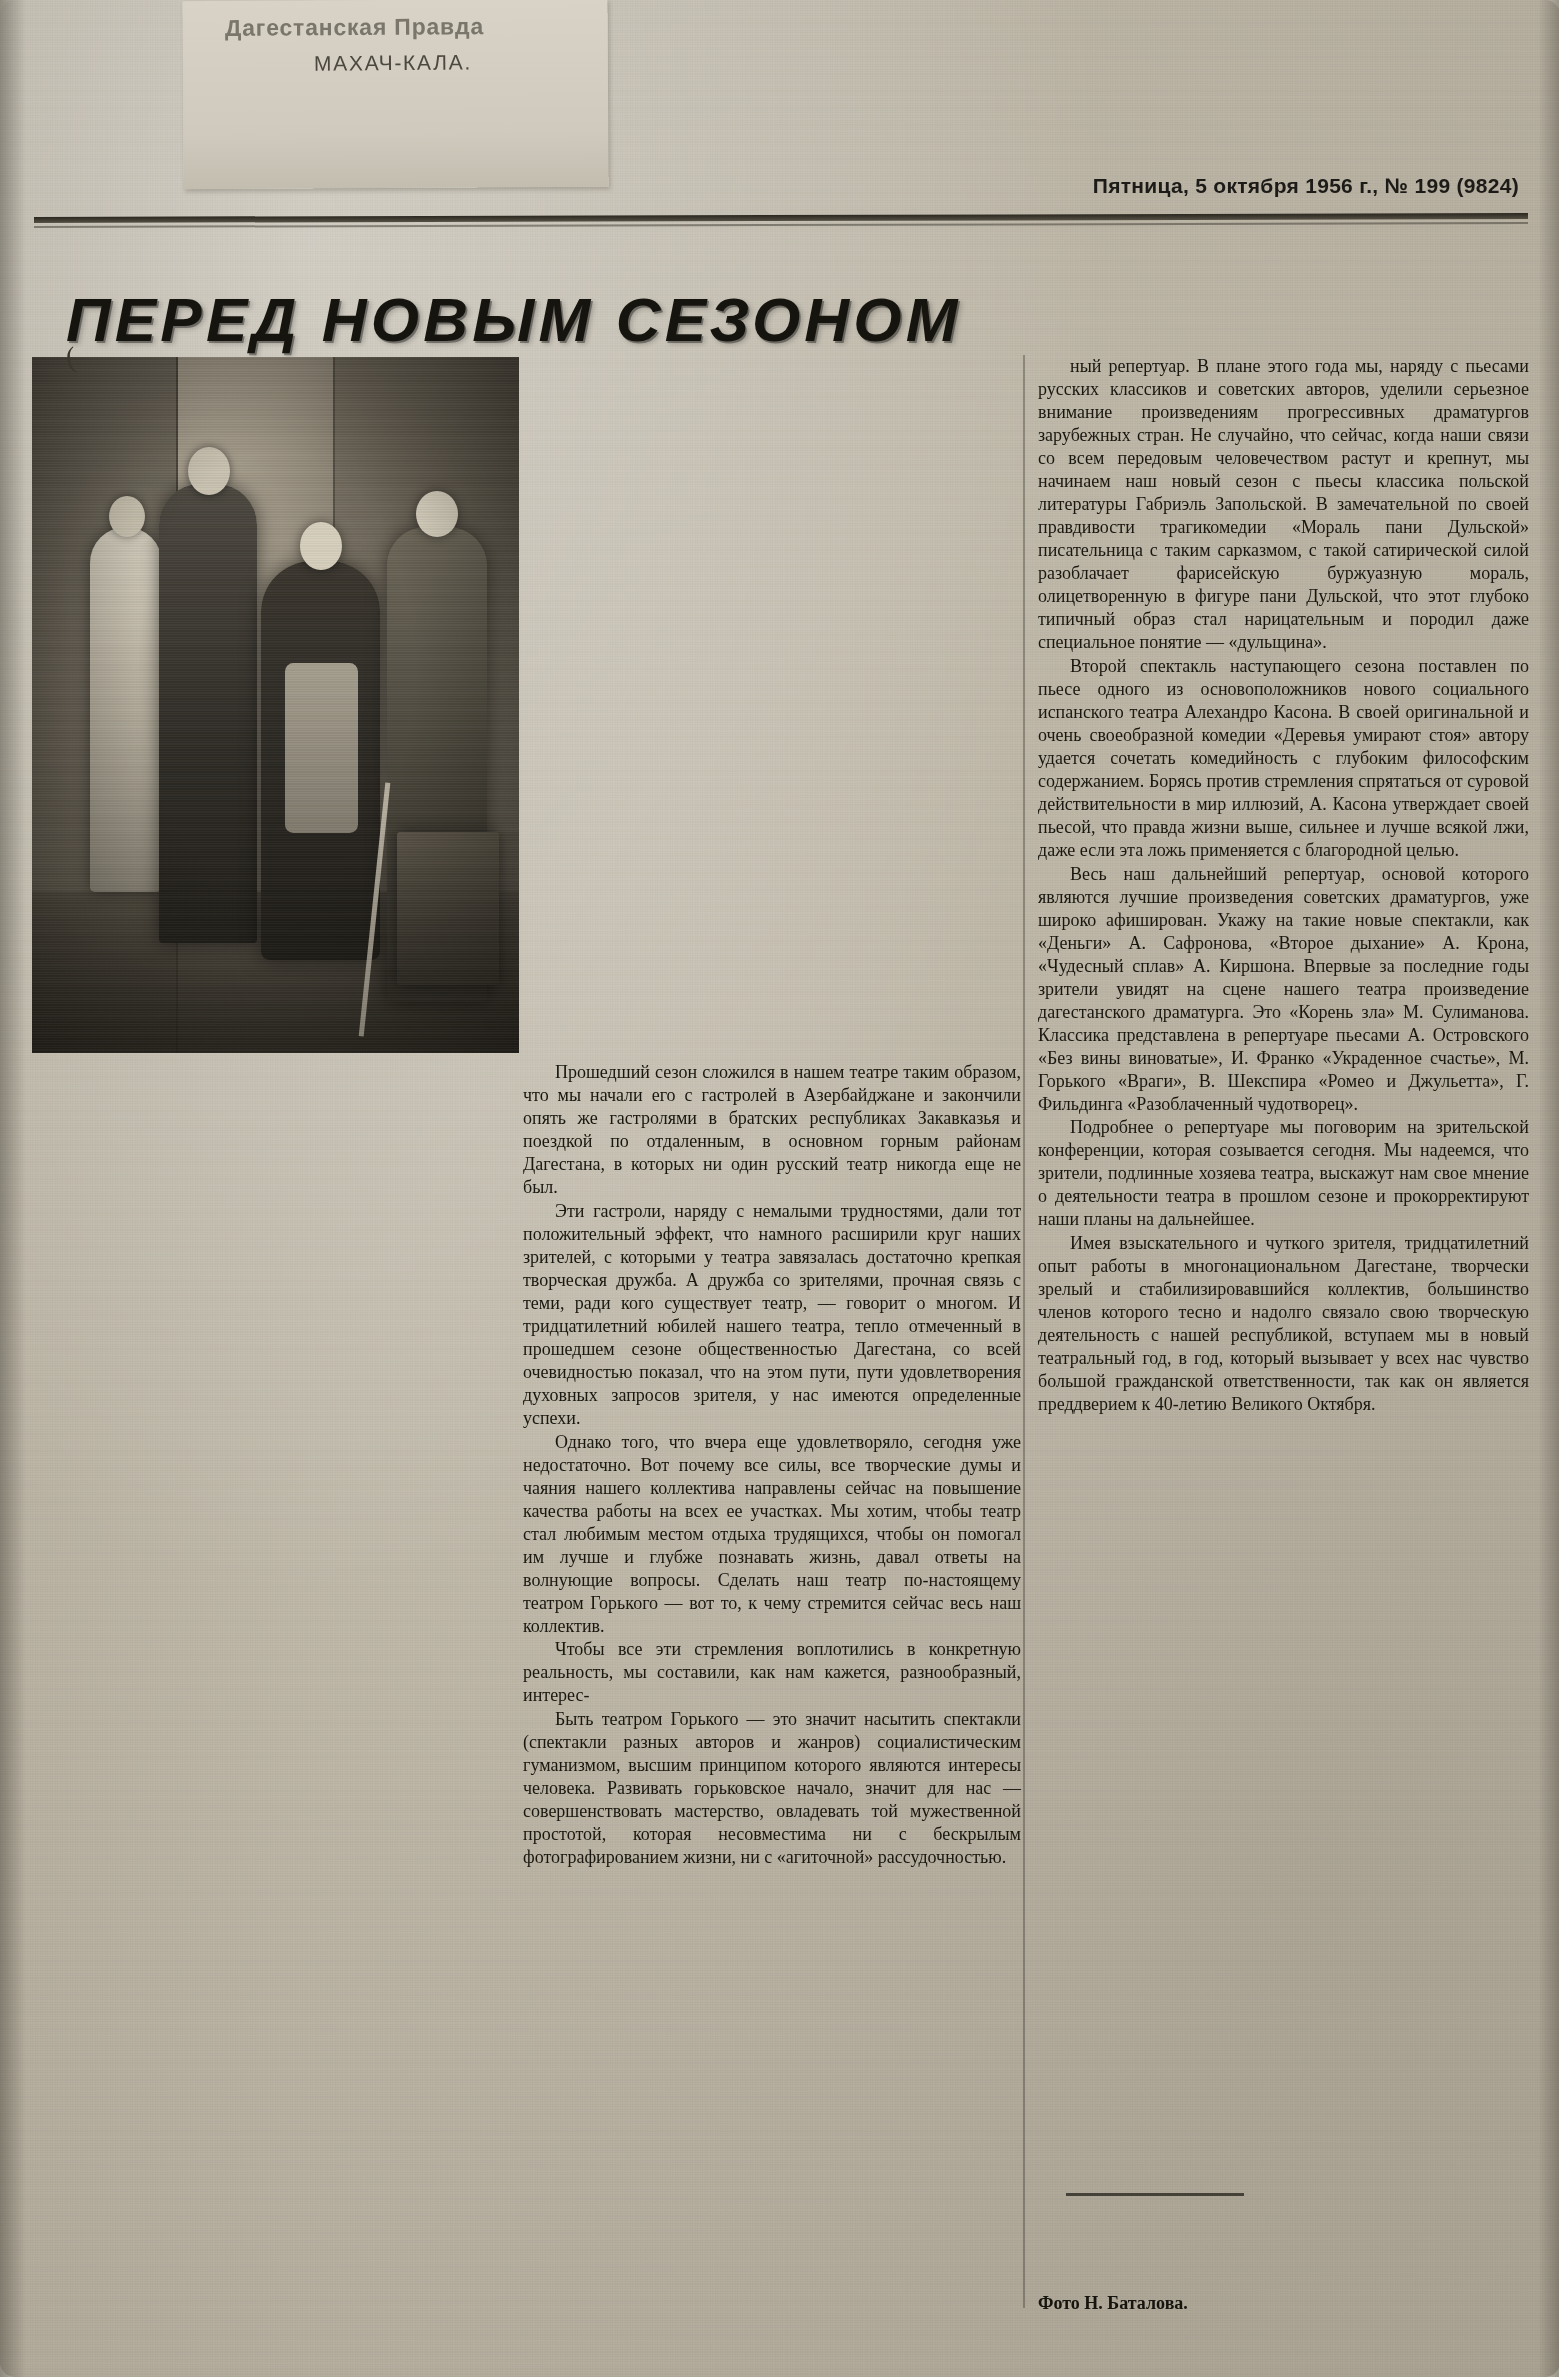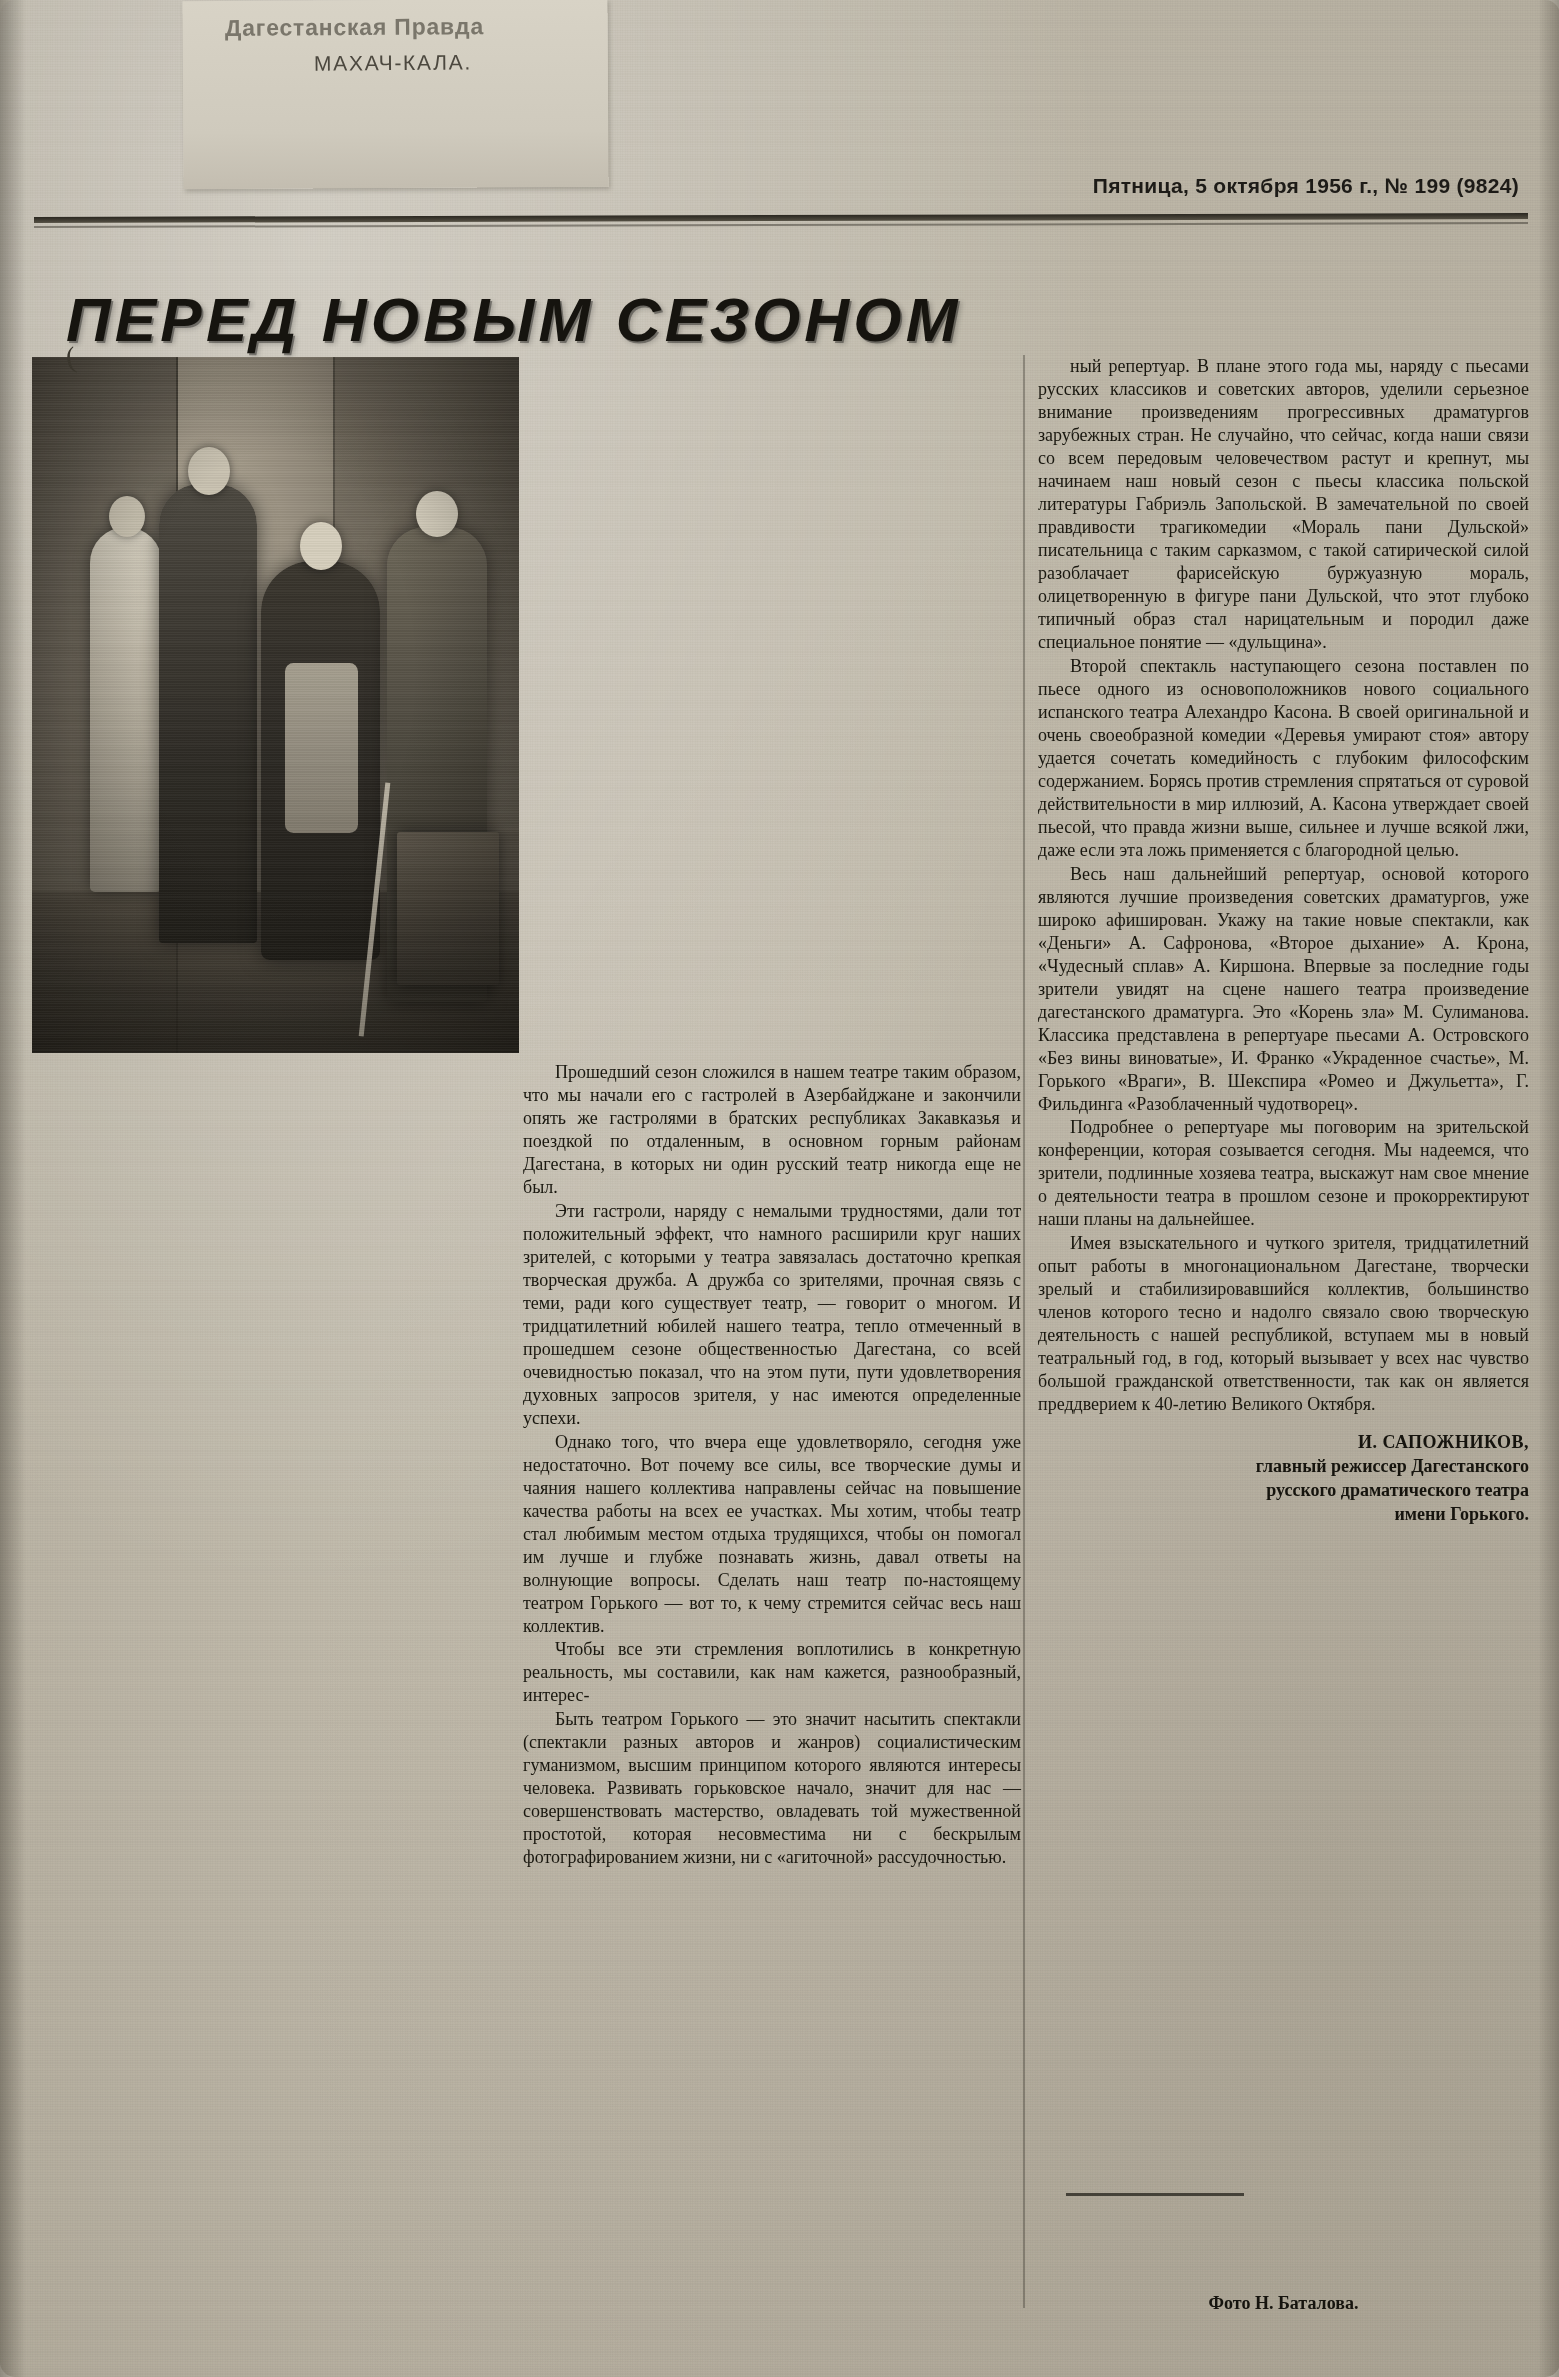--- a/index.html
+++ b/index.html
@@ -260,21 +260,21 @@
     font-weight:bold;
     font-size:18px;
     line-height:24px;
     color:#16140e;
     text-align:justify;
   }
   .caption .first{text-indent:32px;}
   .photo-credit{
     position:absolute;
     left:1038px; top:2293px; width:491px;
-    text-align:center;
+    text-align:left;
     font-family:"Liberation Serif", serif;
     font-weight:bold;
     font-size:18px;
     color:#16140e;
   }
   .edge-shadow{
     position:absolute;left:0;top:0;width:25.5px;height:2377px;
     background:linear-gradient(90deg, rgba(40,36,28,.35), rgba(40,36,28,0));
     pointer-events:none;
   }
@@ -336,26 +336,20 @@
     <p>Быть театром Горького — это значит насытить спектакли (спектакли разных авторов и жанров) социалистическим гуманизмом, высшим принципом которого являются интересы человека. Развивать горьковское начало, значит для нас — совершенствовать мастерство, овладевать той мужественной простотой, которая несовместима ни с бескрылым фотографированием жизни, ни с «агиточной» рассудочностью.</p>
   </div>
 
   <div class="col col-right">
     <p>ный репертуар. В плане этого года мы, наряду с пьесами русских классиков и советских авторов, уделили серьезное внимание произведениям прогрессивных драматургов зарубежных стран. Не случайно, что сейчас, когда наши связи со всем передовым человечеством растут и крепнут, мы начинаем наш новый сезон с пьесы классика польской литературы Габриэль Запольской. В замечательной по своей правдивости трагикомедии «Мораль пани Дульской» писательница с таким сарказмом, с такой сатирической силой разоблачает фарисейскую буржуазную мораль, олицетворенную в фигуре пани Дульской, что этот глубоко типичный образ стал нарицательным и породил даже специальное понятие — «дульщина».</p>
     <p>Второй спектакль наступающего сезона поставлен по пьесе одного из основоположников нового социального испанского театра Алехандро Касона. В своей оригинальной и очень своеобразной комедии «Деревья умирают стоя» автору удается сочетать комедийность с глубоким философским содержанием. Борясь против стремления спрятаться от суровой действительности в мир иллюзий, А. Касона утверждает своей пьесой, что правда жизни выше, сильнее и лучше всякой лжи, даже если эта ложь применяется с благородной целью.</p>
     <p>Весь наш дальнейший репертуар, основой которого являются лучшие произведения советских драматургов, уже широко афиширован. Укажу на такие новые спектакли, как «Деньги» А. Сафронова, «Второе дыхание» А. Крона, «Чудесный сплав» А. Киршона. Впервые за последние годы зрители увидят на сцене нашего театра произведение дагестанского драматурга. Это «Корень зла» М. Сулиманова. Классика представлена в репертуаре пьесами А. Островского «Без вины виноватые», И. Франко «Украденное счастье», М. Горького «Враги», В. Шекспира «Ромео и Джульетта», Г. Фильдинга «Разоблаченный чудотворец».</p>
     <p>Подробнее о репертуаре мы поговорим на зрительской конференции, которая созывается сегодня. Мы надеемся, что зрители, подлинные хозяева театра, выскажут нам свое мнение о деятельности театра в прошлом сезоне и прокорректируют наши планы на дальнейшее.</p>
     <p>Имея взыскательного и чуткого зрителя, тридцатилетний опыт работы в многонациональном Дагестане, творчески зрелый и стабилизировавшийся коллектив, большинство членов которого тесно и надолго связало свою творческую деятельность с нашей республикой, вступаем мы в новый театральный год, в год, который вызывает у всех нас чувство большой гражданской ответственности, так как он является преддверием к 40-летию Великого Октября.</p>
 
-    <div class="sig">
-      <div class="name">И. САПОЖНИКОВ,</div>
-      <div class="role">главный режиссер Дагестанского</div>
-      <div class="role">русского драматического театра</div>
-      <div class="role">имени Горького.</div>
-    </div>
   </div>
 
   <div class="short-rule"></div>
   <div class="photo-credit">Фото Н. Баталова.</div>
 
   <div class="edge-shadow"></div>
   <div class="edge-shadow-r"></div>
 </div>
 
 

